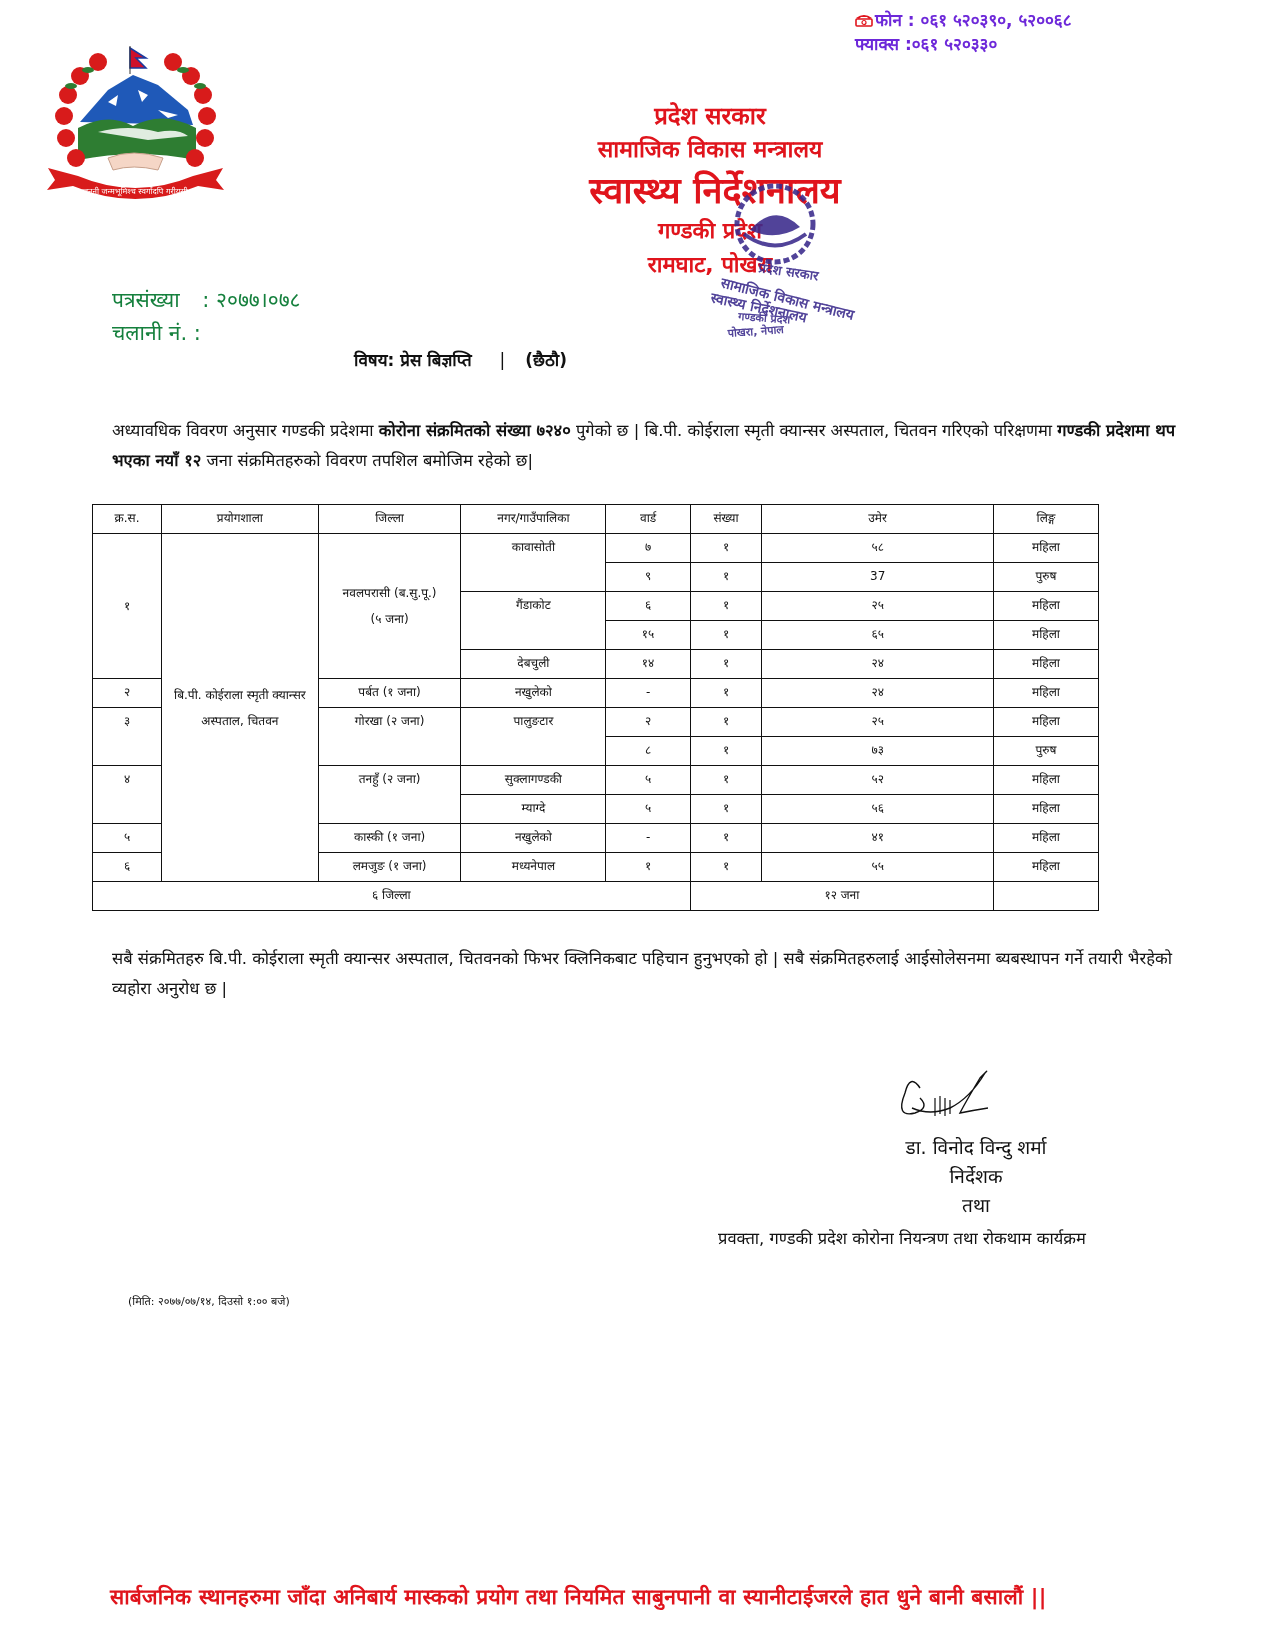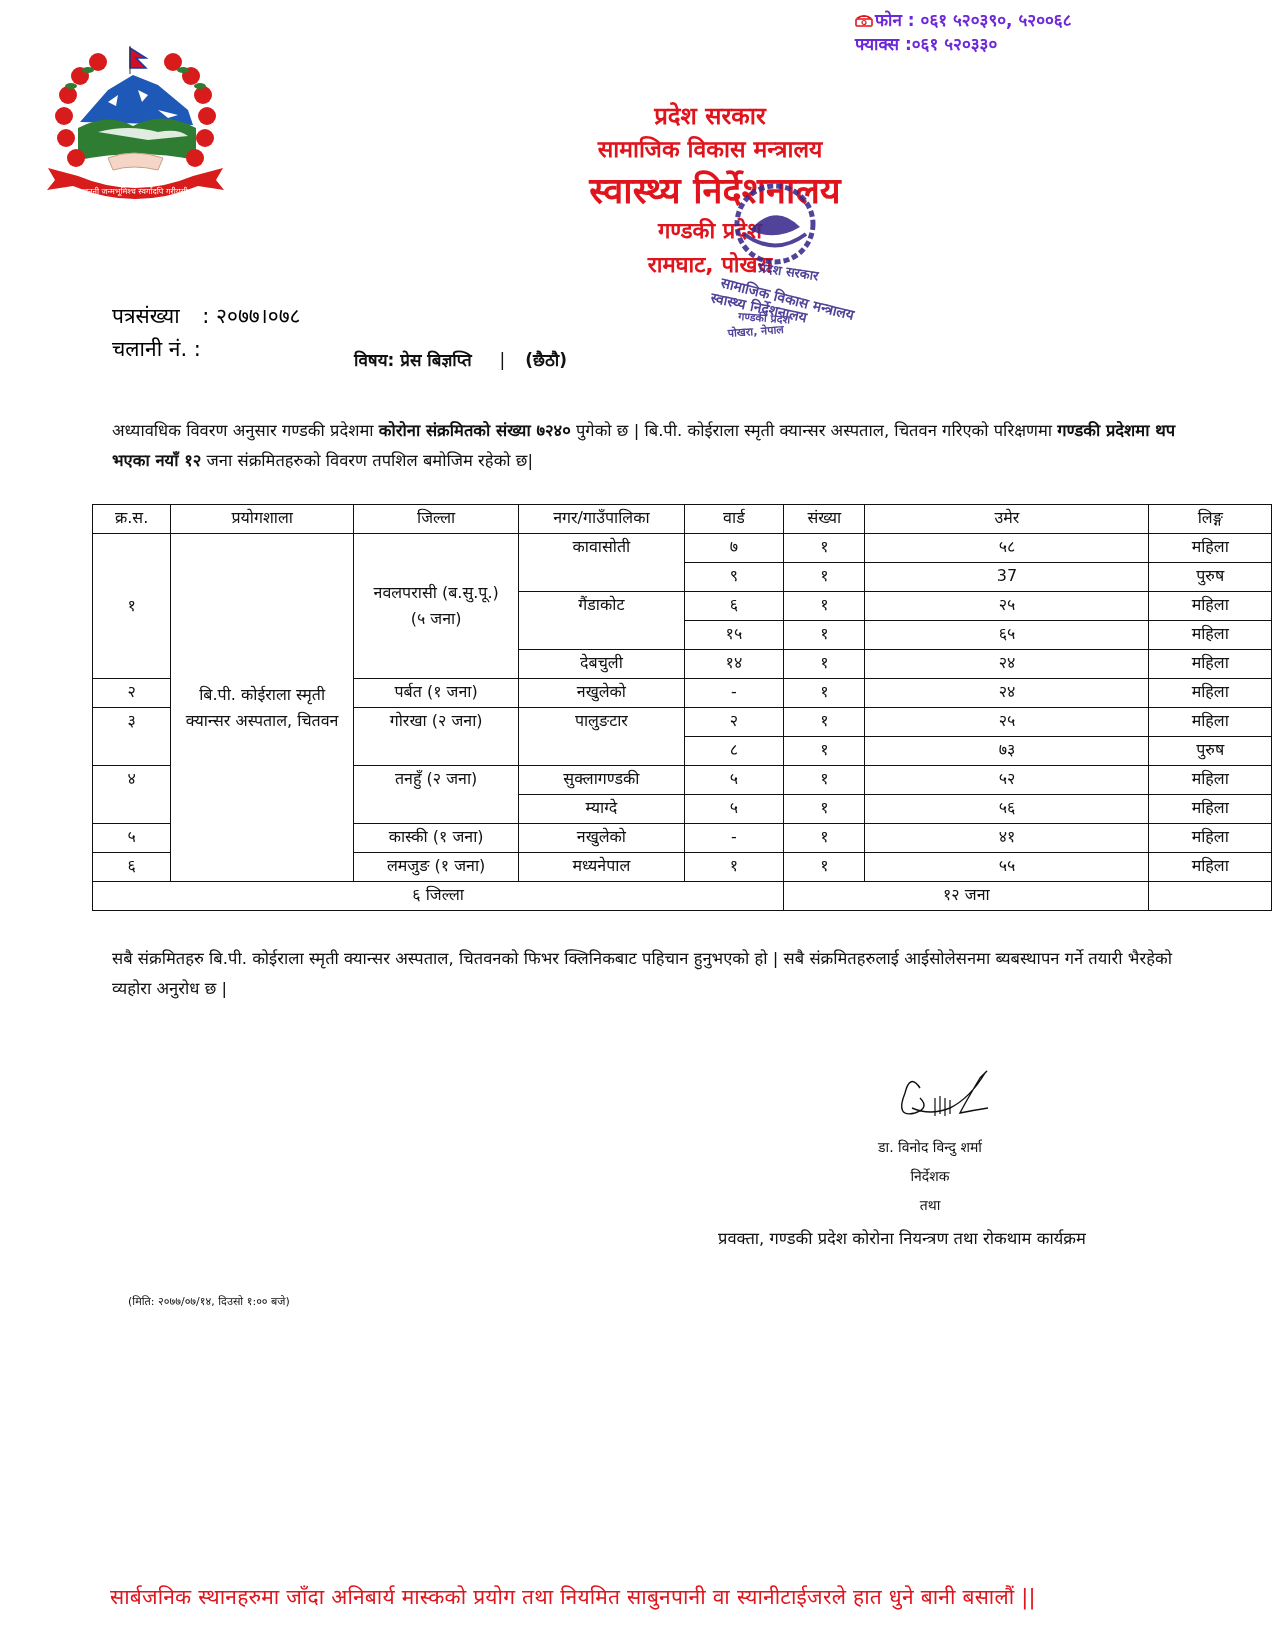--- a/index.html
+++ b/index.html
@@ -18,51 +18,51 @@
   .lh { left: 540px; width: 340px; text-align: center; font-weight: bold; color: #e0141c; }
   .lh1 { top: 98px; font-size: 24px; }
   .lh2 { top: 132px; font-size: 23px; }
   .lh3 { top: 165px; font-size: 36px; left: 555px; width: 320px; }
   .lh4 { top: 214px; font-size: 22px; }
   .lh5 { top: 248px; font-size: 22px; }
 
   
   .stamp { left: 680px; top: 172px; width: 180px; height: 180px; opacity: .88; }
 
-  .refno { left: 112px; top: 300px; font-size: 21px; color: #000000; line-height: 33px; }
+  .refno { left: 112px; top: 284px; font-size: 21px; color: #15803d; line-height: 33px; }
   .refno .val { margin-left: 16px; }
 
   .subject { left: 354px; top: 348px; font-size: 17px; font-weight: bold; }
   .subject .sep { margin: 0 14px 0 22px; font-weight: normal; }
 
   .para { left: 112px; width: 1095px; font-size: 16.5px; line-height: 30px; }
   .p1 { top: 416px; }
   .p2 { top: 944px; }
   b { font-weight: bold; }
 
   
-  table.cases { position: absolute; left: 92px; top: 504px; width: 1180px;
-                border-collapse: collapse; font-size: 16px; }
+  table.cases { position: absolute; left: 92px; top: 504px; width: 1007px;
+                border-collapse: collapse; font-size: 12px; }
   table.cases td, table.cases th { border: 1.5px solid #111; text-align: center;
                 padding: 0 4px; height: 28px; font-weight: normal; vertical-align: top; line-height: 26px; }
   table.cases th { height: 28px; }
   .c1 { width: 70px; } .c2 { width: 176px; } .c3 { width: 158px; } .c4 { width: 158px; }
   .c5 { width: 92px; } .c6 { width: 73px; } .c7 { width: 280px; } .c8 { width: 115px; }
   td.mid { vertical-align: middle !important; }
   td.lab { vertical-align: middle !important; line-height: 26px; }
 
   
   .sign { left: 890px; top: 1068px; width: 110px; height: 60px; }
-  .signer { left: 830px; width: 200px; text-align: center; font-size: 14px; line-height: 29px; }
+  .signer { left: 876px; width: 200px; text-align: center; font-size: 19px; line-height: 29px; }
   .s1 { top: 1133px; } .s2 { top: 1162px; } .s3 { top: 1191px; }
 
   .date { left: 128px; top: 1293px; font-size: 11px; }
   .role { left: 718px; top: 1226px; font-size: 16.5px; }
 
-  .footer { left: 110px; top: 1582px; font-size: 21px; color: #e0141c; letter-spacing: .2px; }
+  .footer { left: 110px; top: 1582px; font-size: 21px; color: #e0141c; letter-spacing: .2px; font-weight: bold; }
 </style>
 </head>
 <body>
 
 <div class="abs contact">
   <div>
     <svg class="phone-ico" viewBox="0 0 18 14">
       <rect x="1" y="6" width="16" height="7" rx="1" fill="none" stroke="#e0141c" stroke-width="1.6"></rect>
       <path d="M1 5 Q9 -1 17 5 L14 6 L12 4 L6 4 L4 6 Z" fill="#e0141c"></path>
       <circle cx="9" cy="9.5" r="2" fill="none" stroke="#e0141c" stroke-width="1.2"></circle>

